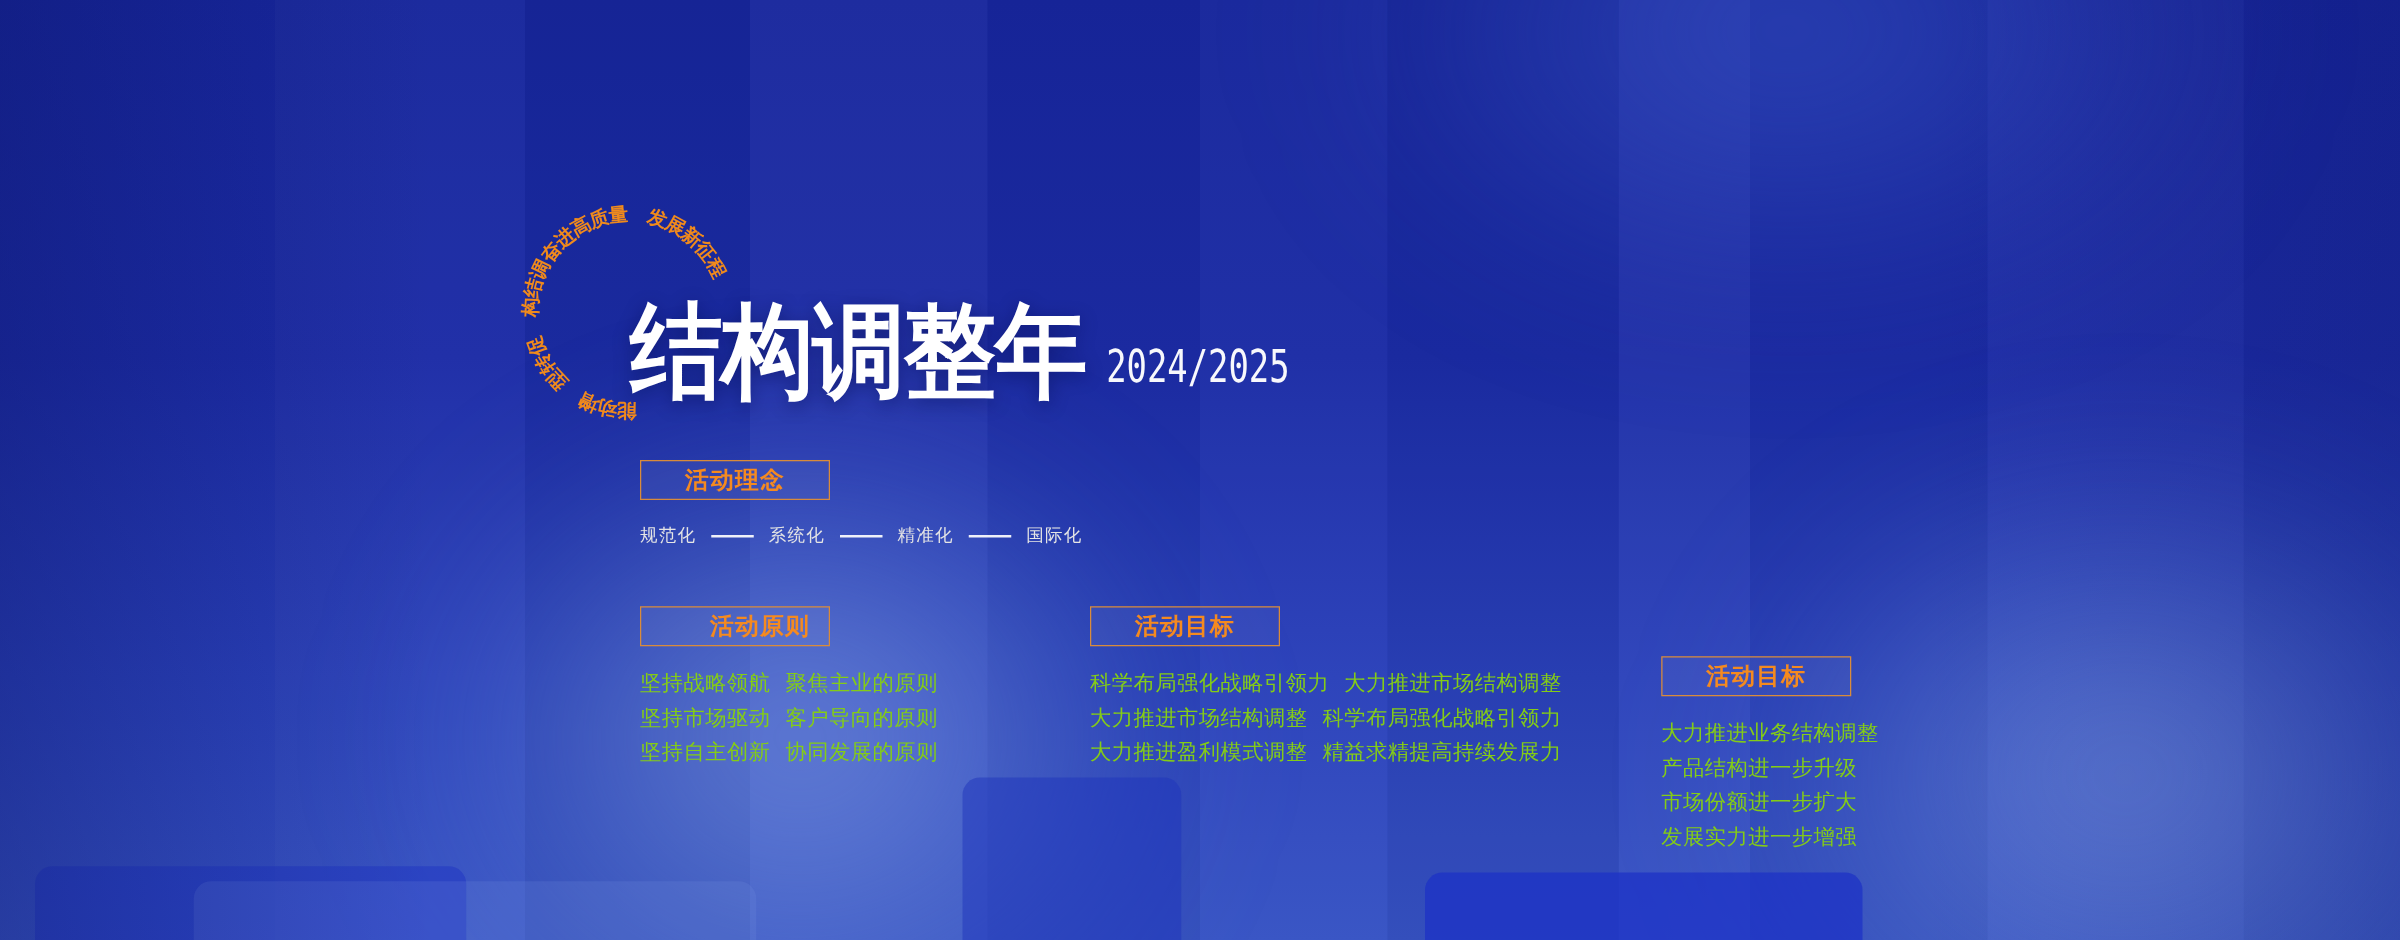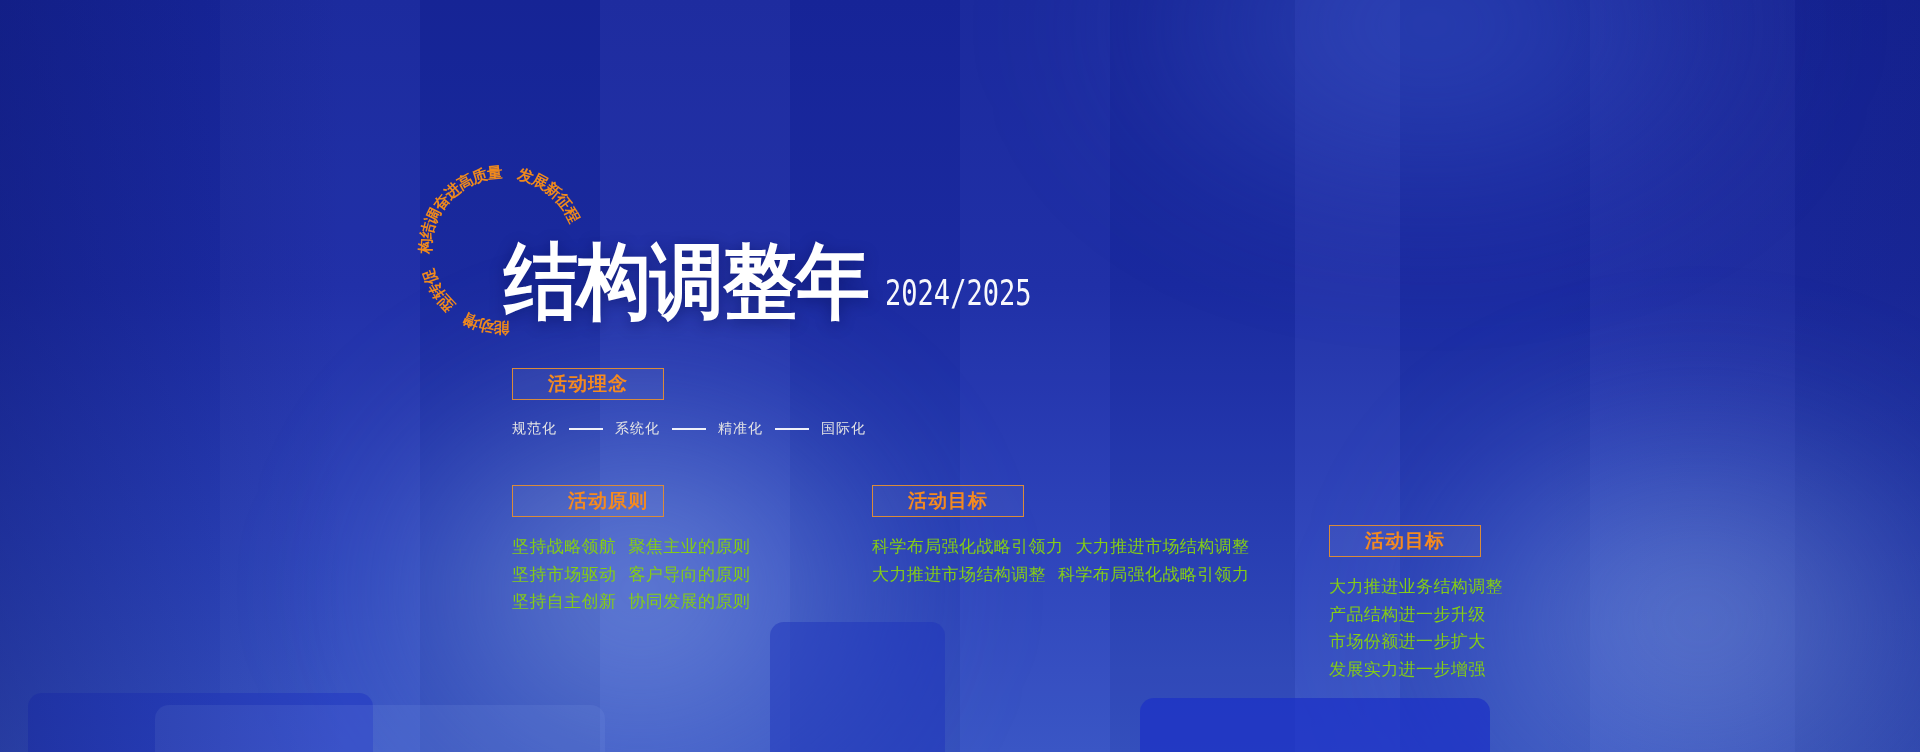--- a/index.html
+++ b/index.html
@@ -232,20 +232,24 @@
     <div class="badge" style="position:relative; left:0; top:0;">活动目标</div>
     <div class="col-lines" id="col1">
         <div class="line">
           <span>科学布局强化战略引领力</span>
           <span class="seg-b">大力推进市场结构调整</span>
         </div>
         <div class="line">
           <span>大力推进市场结构调整</span>
           <span class="seg-b">科学布局强化战略引领力</span>
         </div>
+        <div class="line">
+          <span>大力推进盈利模式调整</span>
+          <span class="seg-b">精益求精提高持续发展力</span>
+        </div>
       </div>
   </div>
 
   <div class="col" style="left:1329px; top:485px;">
     <div class="badge" style="position:relative; left:0; top:0;margin-top:40px;">活动目标</div>
     <div class="col-lines" id="col2">
         <div class="line">
           <span>大力推进业务结构调整</span>
         </div>
         <div class="line">

